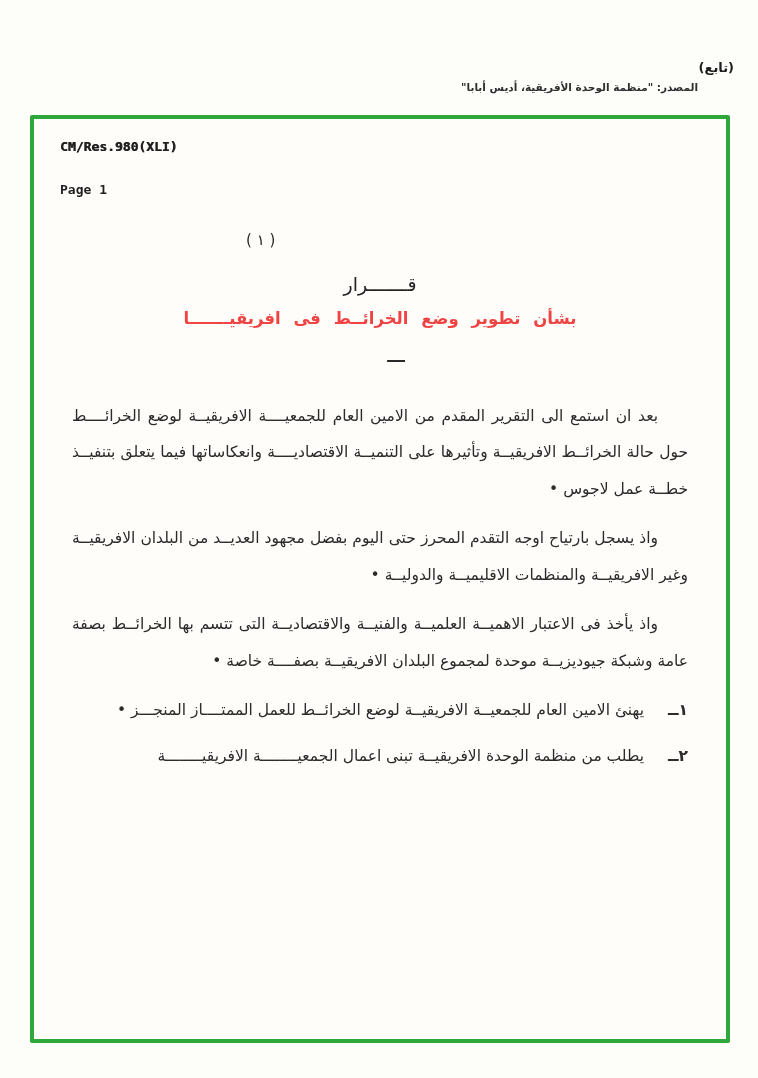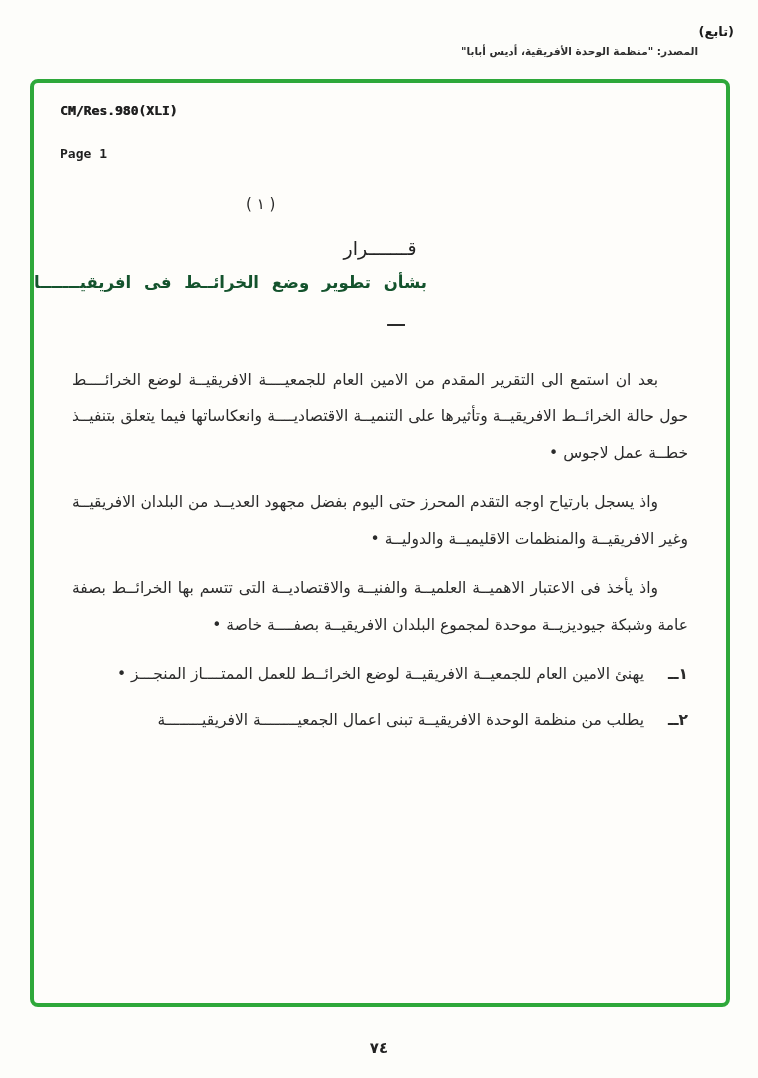--- a/index.html
+++ b/index.html
@@ -26,36 +26,37 @@
     font-size: 13px;
     font-weight: bold;
     color: #1b1b1b;
     direction: rtl;
   }
   .hdr-continued {
     font-size: 13px;
     font-weight: bold;
     color: #1b1b1b;
     white-space: nowrap;
+    margin-top: 36px;
   }
   .hdr-source {
     direction: rtl;
     text-align: right;
     padding: 6px 60px 0 0;
     font-size: 10.5px;
     font-weight: bold;
     color: #2e2e2e;
   }
 
   
   .scan-frame {
     margin: 22px 28px 0 30px;
     height: 928px;
     border: 4px solid #2ea83a;
-    border-radius: 8px;
+    border-radius: 2px;
     background: #fefdfa;
     overflow: hidden;
     padding-top: 20px;
   }
 
   .ref-block {
     direction: ltr;
     text-align: left;
     padding-left: 26px;
     font-family: "DejaVu Sans Mono", "Liberation Mono", monospace;
@@ -83,27 +84,27 @@
 
   .doc-title {
     text-align: center;
     direction: rtl;
     margin-top: 24px;
     font-size: 19px;
     font-weight: normal;
     color: #232323;
   }
   .doc-subtitle {
-    text-align: left;
+    text-align: center;
     direction: rtl;
     margin-top: 14px;
     font-size: 16.5px;
     font-weight: bold;
     word-spacing: 7px;
-    color: #14532d;
+    color: #ef4444;
   }
   .doc-divider {
     text-align: center;
     direction: rtl;
     margin-top: 18px;
     font-size: 17px;
     font-weight: bold;
     color: #2a2a2a;
     padding-left: 32px;
   }

